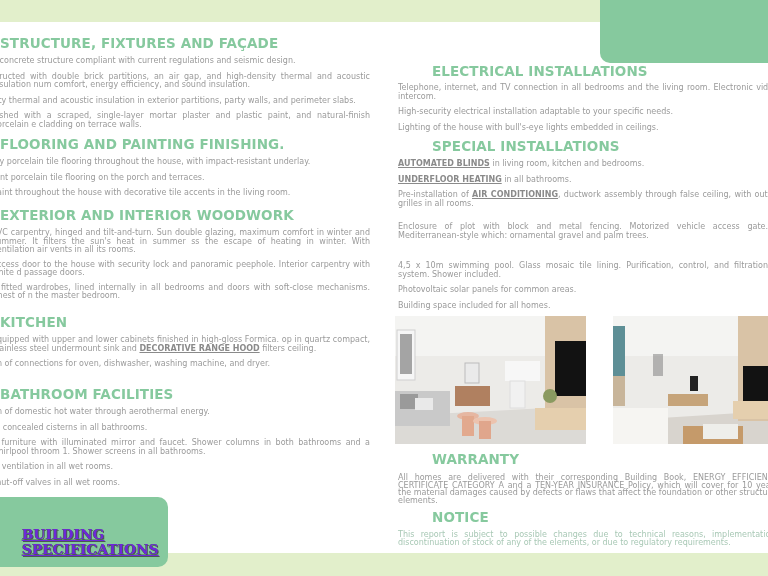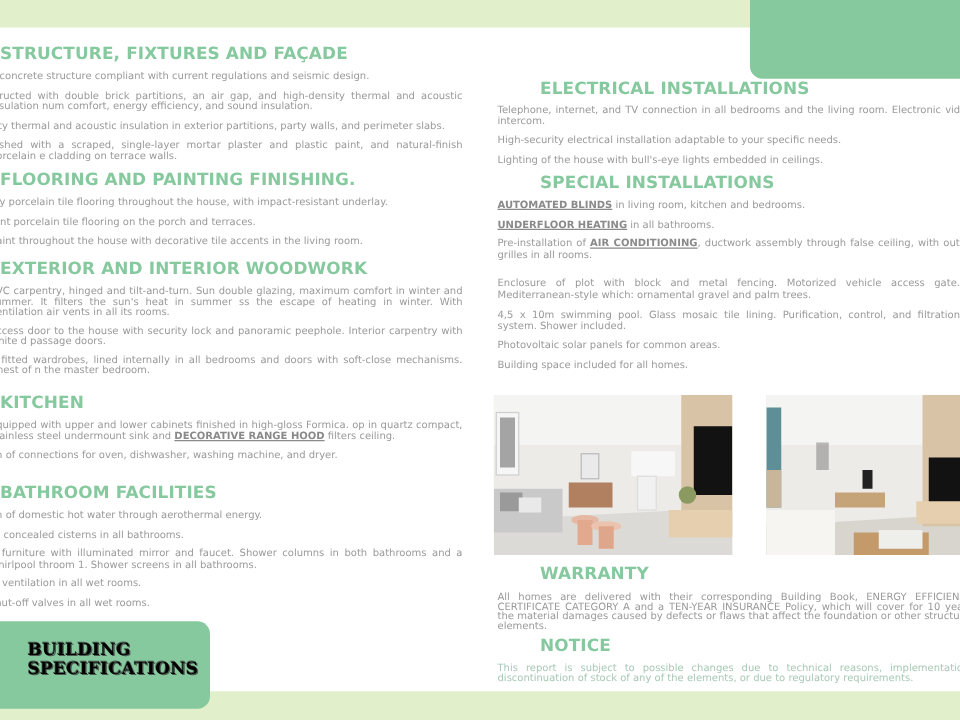--- a/index.html
+++ b/index.html
@@ -1,21 +1,21 @@
 <!DOCTYPE html>
 <html><head>
 <meta charset="utf-8">
 <style>
   html, body { margin:0; padding:0; }
   body { width:768px; height:576px; position:relative; overflow:hidden; background:#ffffff; font-family:"DejaVu Sans", sans-serif; }
   .band-top { position:absolute; left:0; top:0; width:620px; height:22px; background:#e2efcb; }
   .band-bottom { position:absolute; left:0; top:553px; width:768px; height:23px; background:#e2efcb; }
   .block-tr { position:absolute; left:600px; top:0; width:180px; height:63px; background:#86c99e; border-radius:0 0 0 10px; }
   .block-bl { position:absolute; left:-10px; top:497px; width:178px; height:70px; background:#86c99e; border-radius:10px; }
-  .block-bl .title { position:absolute; left:32px; top:16px; color:#000000; font-family:"DejaVu Serif", serif; font-weight:bold; font-size:13.5px; line-height:15px; letter-spacing:0.2px; text-shadow:1px 1px 0 #4a5a50, -0.5px -0.5px 0 #4a5a50; white-space:pre-line; }
+  .block-bl .title { position:absolute; left:32px; top:30px; color:#6d28d9; font-family:"DejaVu Serif", serif; font-weight:bold; font-size:13.5px; line-height:15px; letter-spacing:0.2px; text-shadow:1px 1px 0 #4a5a50, -0.5px -0.5px 0 #4a5a50; white-space:pre-line;text-decoration:underline; }
   h2 { margin:0; color:#86c99e; font-size:13.5px; font-weight:bold; letter-spacing:0.1px; }
   .p { color:#9a9a9a; font-size:8px; line-height:8.5px; margin:0; white-space:normal; text-align:justify; }
   .p b { color:#8a8a8a;text-decoration:underline; }
   .sec { position:absolute; }
   .notice-p { color:#a8c8b5; }
   .photo { position:absolute; top:316px; height:128px; overflow:hidden; background:#f0eeea; }
   .photo1 { left:395px; width:191px; }
   .photo2 { left:613px; width:160px; }
   svg { display:block; }
 </style>
@@ -77,21 +77,21 @@
 
 <div class="sec" style="left:398px; top:138px; width:380px;">
   <h2 style="padding-left:34px">SPECIAL INSTALLATIONS</h2>
   <p class="p" style="margin-top:6px"><b>AUTOMATED BLINDS</b><span> in living room, kitchen and bedrooms.</span></p>
   <p class="p" style="margin-top:7px"><b>UNDERFLOOR HEATING</b><span> in all bathrooms.</span></p>
   <p class="p" style="margin-top:7px"><span>Pre-installation of </span><b>AIR CONDITIONING</b><span>, ductwork assembly through false ceiling, with outlet grilles in all rooms.</span></p>
 </div>
 
 <div class="sec" style="left:398px; top:216px; width:370px;">
   <p class="p" style="margin-top:7px">Enclosure of plot with block and metal fencing. Motorized vehicle access gate. Mediterranean-style which: ornamental gravel and palm trees.</p>
-  <p class="p" style="margin-top:8px">4,5 x 10m swimming pool. Glass mosaic tile lining. Purification, control, and filtration system. Shower included.</p>
+  <p class="p" style="margin-top:22px">4,5 x 10m swimming pool. Glass mosaic tile lining. Purification, control, and filtration system. Shower included.</p>
   <p class="p" style="margin-top:7px">Photovoltaic solar panels for common areas.</p>
   <p class="p" style="margin-top:7px">Building space included for all homes.</p>
 </div>
 
 <div class="photo photo1">
   <svg width="191" height="128" viewBox="0 0 191 128">
     <rect width="191" height="128" fill="#ecebe8"></rect>
     <rect x="0" y="0" width="191" height="40" fill="#f4f4f2"></rect>
     <polygon points="0,100 191,90 191,128 0,128" fill="#dcdad6"></polygon>
     <rect x="150" y="0" width="41" height="110" fill="#d9c3a6"></rect>

